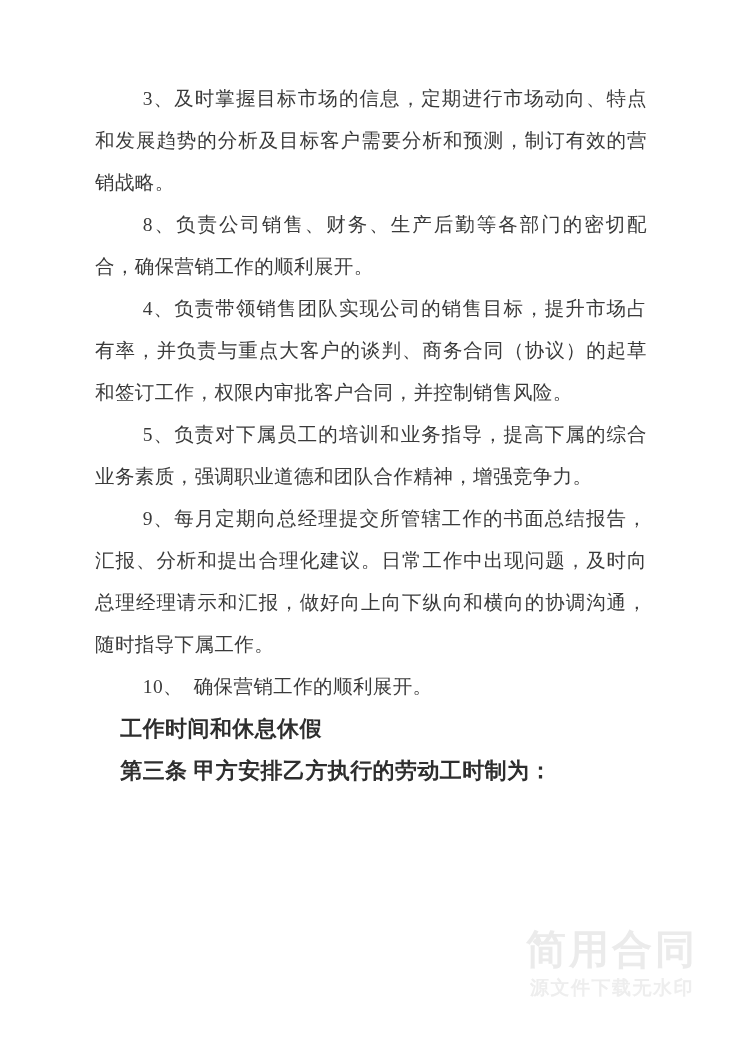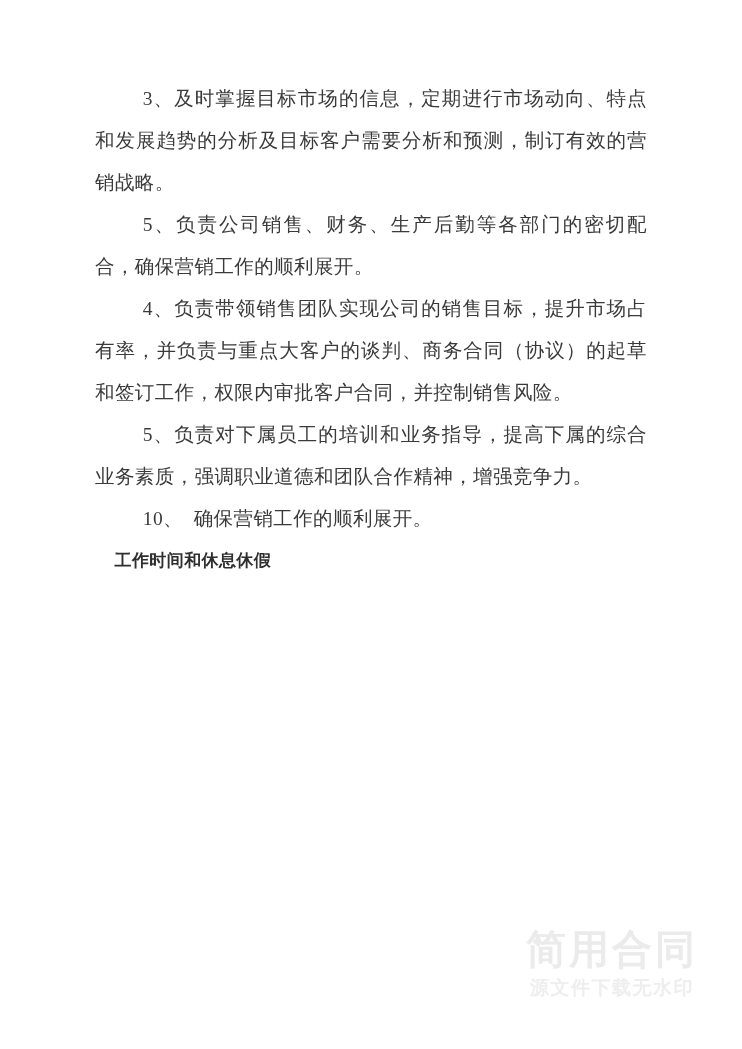--- a/index.html
+++ b/index.html
@@ -34,21 +34,21 @@
     font-weight: 400;
   }
   .para.indent {
     text-indent: 2.45em;
   }
   .para.indent-wide {
     text-indent: 2.45em;
   }
   .heading {
     margin: 0;
-    font-size: 17px;
+    font-size: 22px;
     line-height: 42px;
     color: #2e2e2e;
     font-weight: 700;
     text-indent: 1.15em;
     letter-spacing: 0.4px;
   }
   .gap-wide {
     display: inline-block;
     width: 0.55em;
   }
@@ -81,28 +81,30 @@
   }
 </style>
 </head>
 <body>
 
 <div class="page">
 
   <div class="doc-body">
 
     <p class="para indent">3、及时掌握目标市场的信息，定期进行市场动向、特点和发展趋势的分析及目标客户需要分析和预测，制订有效的营销战略。</p>
-    <p class="para indent">5、负责公司销售、财务、生产后勤等各部门的密切配合，确保营销工作的顺利展开。</p>
+    <p class="para indent">8、负责公司销售、财务、生产后勤等各部门的密切配合，确保营销工作的顺利展开。</p>
     <p class="para indent">4、负责带领销售团队实现公司的销售目标，提升市场占有率，并负责与重点大客户的谈判、商务合同（协议）的起草和签订工作，权限内审批客户合同，并控制销售风险。</p>
     <p class="para indent">5、负责对下属员工的培训和业务指导，提高下属的综合业务素质，强调职业道德和团队合作精神，增强竞争力。</p>
+    <p class="para indent">9、每月定期向总经理提交所管辖工作的书面总结报告，汇报、分析和提出合理化建议。日常工作中出现问题，及时向总理经理请示和汇报，做好向上向下纵向和横向的协调沟通，随时指导下属工作。</p>
 
     <p class="para indent-wide"><span>10、</span><span class="gap-wide"></span><span>确保营销工作的顺利展开。</span></p>
 
     <p class="heading">工作时间和休息休假</p>
 
+    <p class="heading">第三条 甲方安排乙方执行的劳动工时制为：</p>
 
     <p class="para indent"></p>
 
   </div>
 
   <div class="watermark">
     <div class="watermark-title">简用合同</div>
     <div class="watermark-sub">源文件下载无水印</div>
   </div>
 

